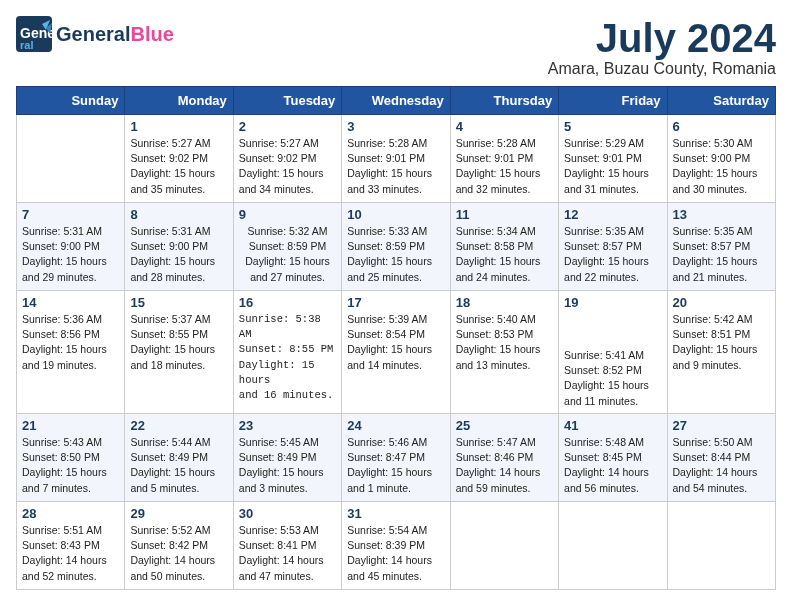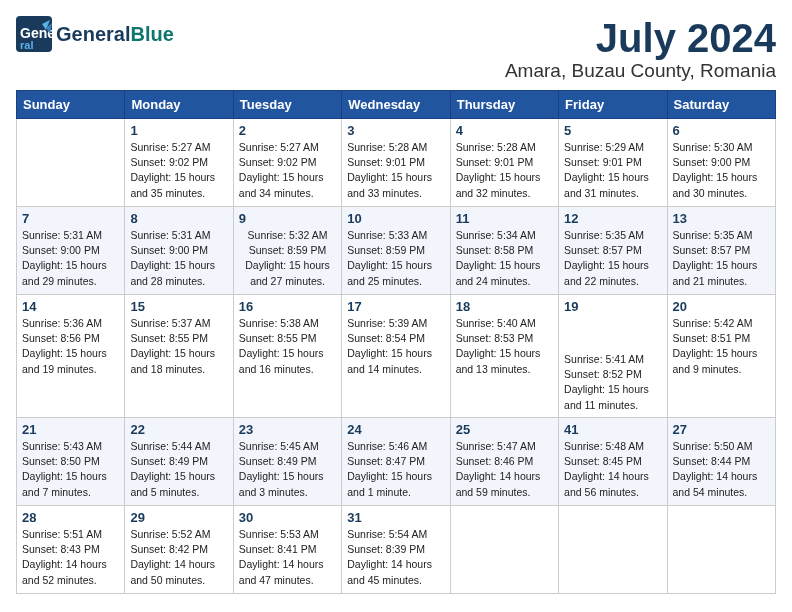--- a/index.html
+++ b/index.html
@@ -24,35 +24,35 @@
     .title-block {
       text-align: right;
     }
     .month-title {
       font-size: 40px;
       font-weight: bold;
       color: #1a3a5c;
       line-height: 1.1;
     }
     .location {
-      font-size: 19px;
+      font-size: 16px;
       color: #333;
     }
     table {
       width: 100%;
       border-collapse: collapse;
       margin-top: 8px;
     }
     thead th {
       background: #2255a0;
       color: #fff;
       font-size: 13px;
       font-weight: bold;
       padding: 6px 6px;
-      text-align: left;
+      text-align: right;
       border: 1px solid #1a4080;
     }
     tbody td {
       vertical-align: top;
       border: 1px solid #ccc;
       padding: 4px 5px;
       font-size: 11px;
       color: #222;
       height: 88px;
       width: calc(100% / 7);
@@ -86,21 +86,21 @@
   <div class="logo">
     <div style="display:flex;align-items:center;gap:4px;text-align:center;">
       <svg width="36" height="36" viewBox="0 0 36 36">
         <rect x="0" y="0" width="36" height="36" fill="#1a3a5c" rx="4"></rect>
         <text x="4" y="22" font-size="14" font-weight="bold" fill="white" font-family="Arial">Gene</text>
         <text x="4" y="33" font-size="11" font-weight="bold" fill="#5ab0e8" font-family="Arial">ral</text>
         <polygon points="26,8 34,4 30,14" fill="#5ab0e8"></polygon>
         <polygon points="30,12 36,7 34,18" fill="#3a80b8"></polygon>
       </svg>
       <div>
-        <div style="font-size:20px;font-weight:bold;color:#1a3a5c;line-height:1.1;">General<span style="color:#0f766e;">Blue</span></div>
+        <div style="font-size:20px;font-weight:bold;color:#1a3a5c;line-height:1.1;">General<span style="color:#ec4899;">Blue</span></div>
       </div>
     </div>
   </div>
   <div class="title-block">
     <div class="month-title">July 2024</div>
     <div class="location">Amara, Buzau County, Romania</div>
   </div>
 </div>
 
 <table>
@@ -222,21 +222,21 @@
         </td>
         <td>
           <span class="day-num">15</span>
           <div class="day-info" style="white-space: pre-line;">Sunrise: 5:37 AM
 Sunset: 8:55 PM
 Daylight: 15 hours
 and 18 minutes.</div>
         </td>
         <td>
           <span class="day-num">16</span>
-          <div class="day-info" style="white-space: pre-line;">Sunrise: 5:38 AM
+          <div class="day-info" style="white-space: pre-line; font-family: Liberation Mono, monospace;">Sunrise: 5:38 AM
 Sunset: 8:55 PM
 Daylight: 15 hours
 and 16 minutes.</div>
         </td>
         <td>
           <span class="day-num">17</span>
           <div class="day-info" style="white-space: pre-line;">Sunrise: 5:39 AM
 Sunset: 8:54 PM
 Daylight: 15 hours
 and 14 minutes.</div>

